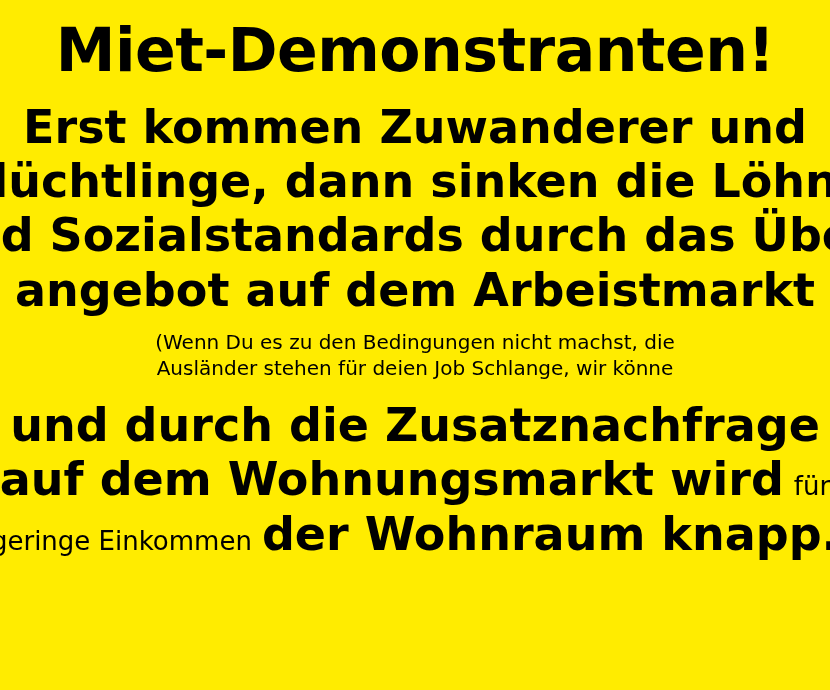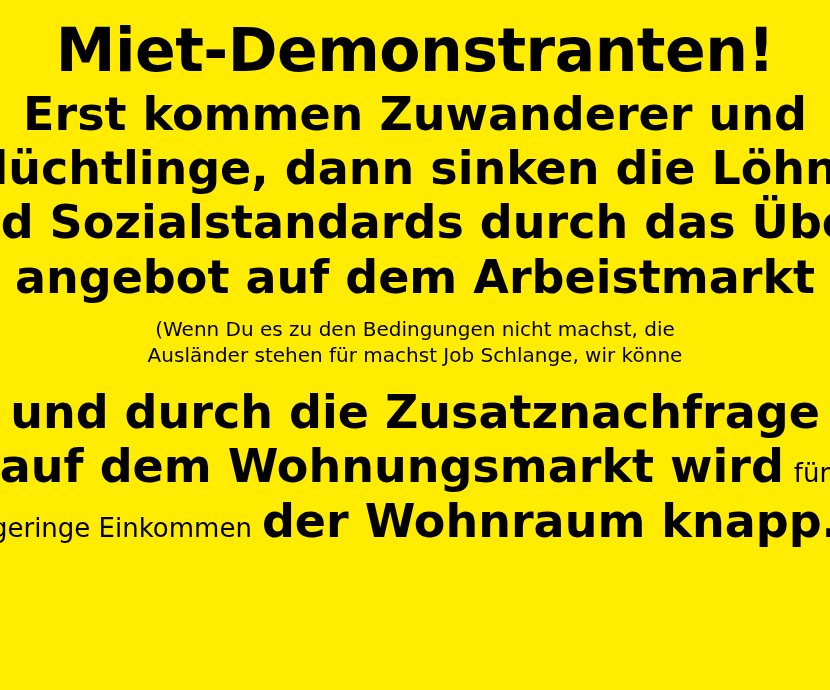--- a/index.html
+++ b/index.html
@@ -25,21 +25,21 @@
     padding: 18px 6px 8px 6px;
     color: #000000;
     text-align: center;
   }
   .headline {
     font-size: 60px;
     font-weight: bold;
     line-height: 1.08;
     letter-spacing: -0.5px;
     white-space: nowrap;
-    margin-bottom: 4px;
+    margin-bottom: 17px;
   }
   .big-line {
     font-size: 46px;
     font-weight: 600;
     line-height: 1.18;
     white-space: nowrap;
   }
   .paren-line {
     font-size: 20px;
     font-weight: 500;
@@ -85,21 +85,21 @@
 
   <div class="big-block-1">
     <div class="big-line">Erst kommen Zuwanderer und</div>
     <div class="big-line">Flüchtlinge, dann sinken die Löhne</div>
     <div class="big-line">und Sozialstandards durch das Über-</div>
     <div class="big-line">angebot auf dem Arbeistmarkt</div>
   </div>
 
   <div class="paren-block">
     <div class="paren-line">(Wenn Du es zu den Bedingungen nicht machst, die</div>
-    <div class="paren-line">Ausländer stehen für machst Job Schlange, wir könne</div>
+    <div class="paren-line">Ausländer stehen für deien Job Schlange, wir könne</div>
   </div>
 
   <div class="big-block-2">
     <div class="big-line">und durch die Zusatznachfrage</div>
 
     <div class="mixed-line">
       <span class="big">auf dem Wohnungsmarkt wird</span>
       <span class="small">für</span>
     </div>
 

